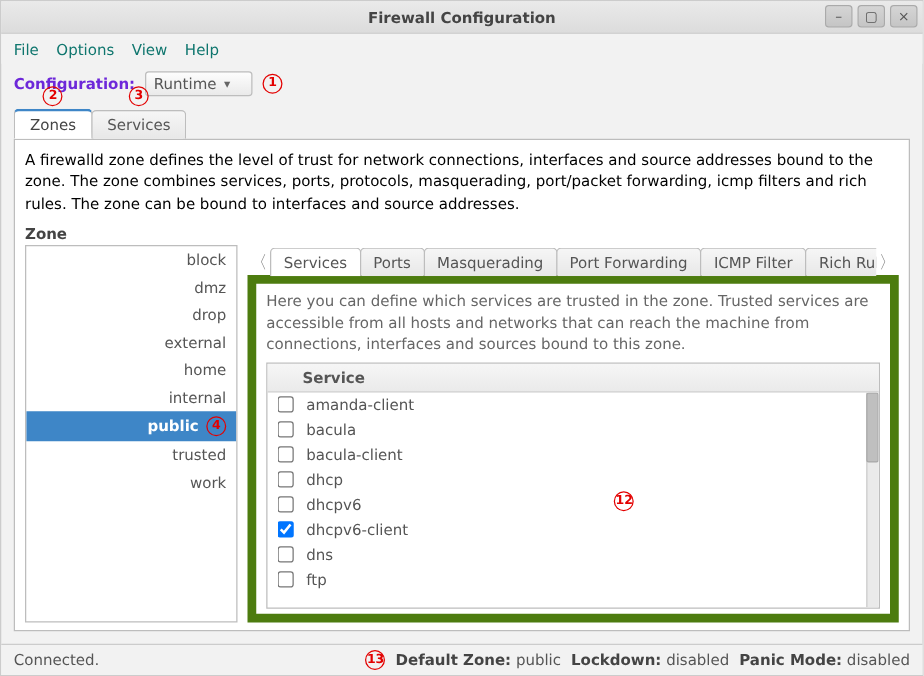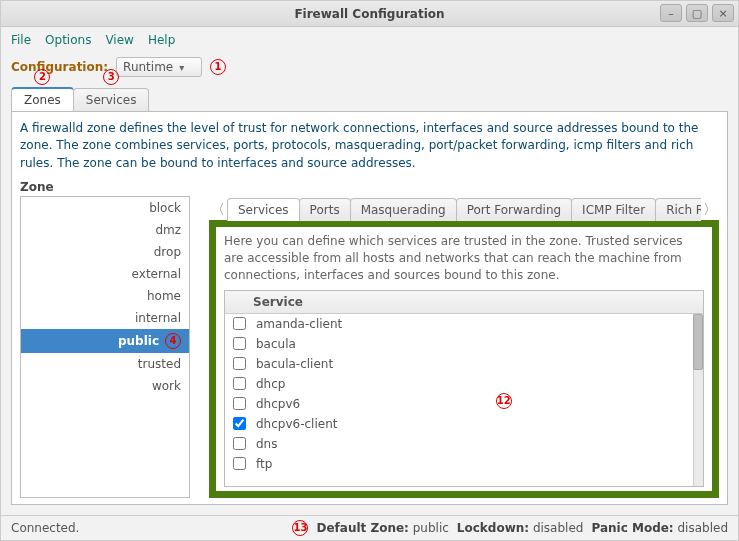--- a/index.html
+++ b/index.html
@@ -60,21 +60,21 @@
     background: #f2f2f2;
     color: #0f766e;
   }
   .menubar span { cursor: pointer; }
   .configrow {
     display: flex;
     align-items: center;
     gap: 8px;
     padding: 6px 10px 10px 10px;
   }
-  .configrow label { font-weight: bold; color:#a16207; }
+  .configrow label { font-weight: bold; color:#6d28d9; }
   .combo {
     display: inline-flex;
     align-items: center;
     border: 1px solid #bdbdbd;
     background: linear-gradient(#fdfdfd,#eaeaea);
     border-radius: 3px;
     padding: 2px 6px;
     gap: 6px;
     cursor: pointer;
     min-width: 86px;
@@ -133,29 +133,29 @@
     flex:1;
     margin: 0 10px 10px 10px;
     border:1px solid #bdbdbd;
     background:#fff;
     display:flex;
     flex-direction:column;
     padding:6px 8px;
     min-height:0;
   }
   .zone-desc {
-    color:#0c4a6e;
+    color:#000000;
     line-height:1.45;
     padding: 2px 0 8px 0;
   }
   .body-split {
     display:flex;
     flex:1;
     min-height:0;
-    gap:19px;
+    gap:8px;
   }
   .zone-col {
     width: 170px;
     display:flex;
     flex-direction:column;
   }
   .zone-col h4 {
     font-size:12px;
     font-weight:bold;
     color:#444;

